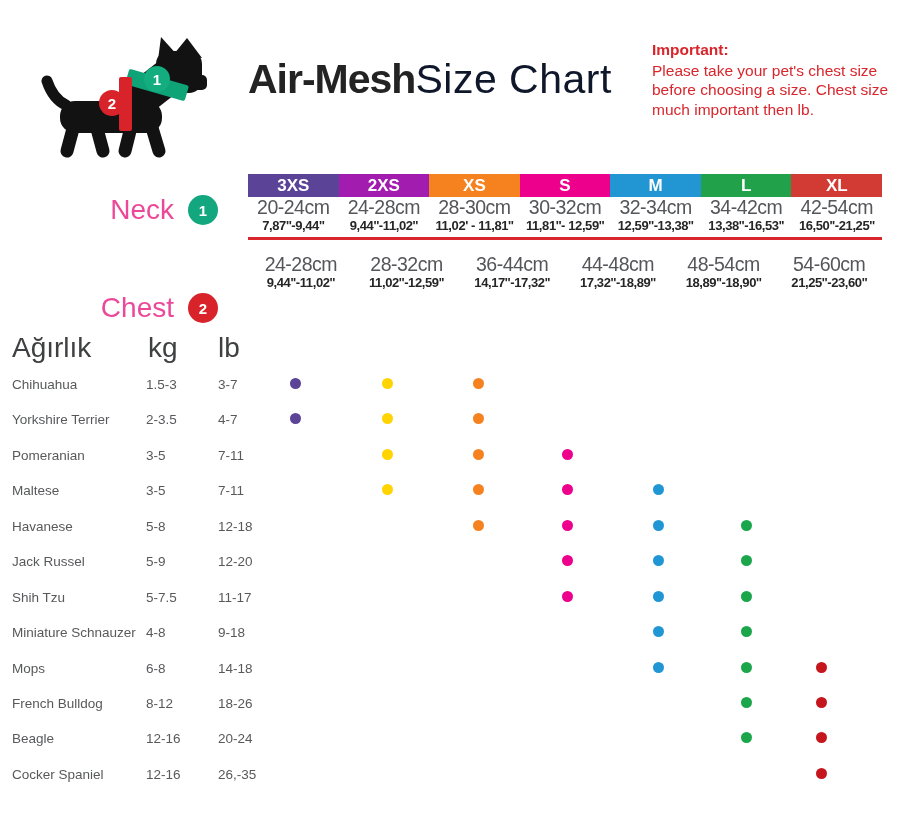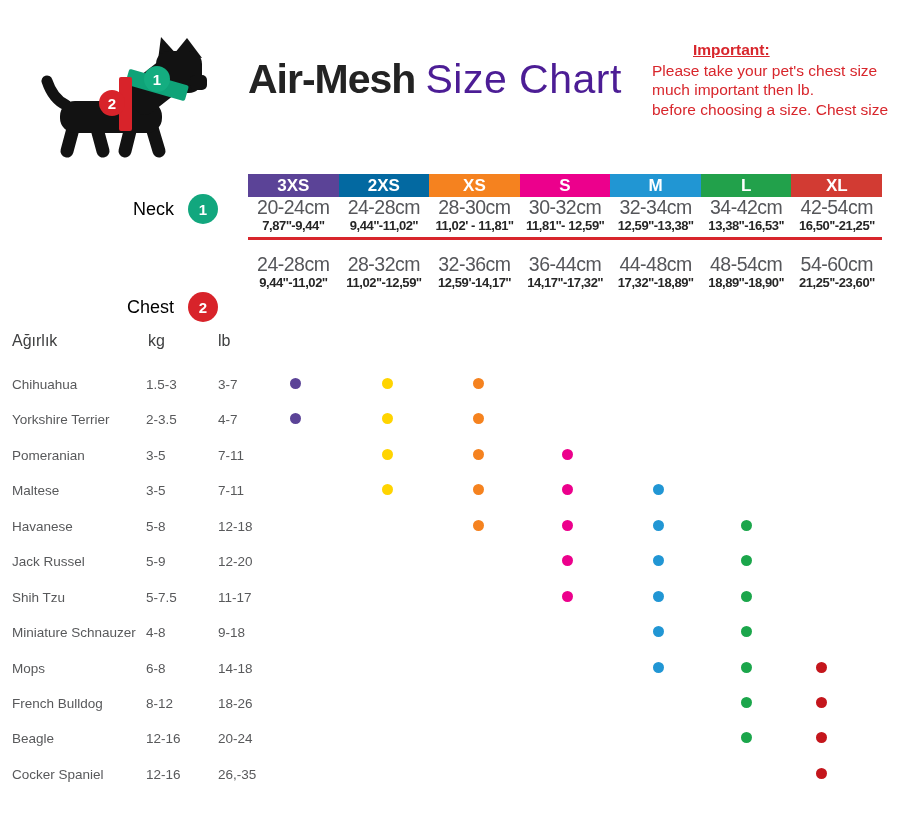--- a/index.html
+++ b/index.html
@@ -4,45 +4,45 @@
 <style>
   html,body{margin:0;padding:0;background:#ffffff;}
   .page{
     position:relative;width:900px;height:816px;background:#ffffff;overflow:hidden;
     font-family:"Liberation Sans","DejaVu Sans",sans-serif;
   }
   
   .dog{position:absolute;left:40px;top:26px;width:178px;height:140px;}
   .title{position:absolute;left:248px;top:56px;font-size:41px;line-height:46px;white-space:nowrap;}
   .title .bold{font-weight:700;color:#232323;letter-spacing:-1px;}
-  .title .light{font-weight:200;color:#4c1d95;margin-left:10px;letter-spacing:0.5px;}
+  .title .light{font-weight:200;color:#0f172a;letter-spacing:0.5px;}
   .important{position:absolute;left:652px;top:40px;width:245px;color:#d8262c;font-size:15.5px;line-height:19.5px;}
-  .important .imp-label{font-weight:700;text-decoration:underline;margin-bottom:1px;margin-left:41px;}
+  .important .imp-label{font-weight:700;margin-bottom:1px;}
   
   .size-table{position:absolute;left:248px;top:174px;width:634px;}
   .shead-row{display:flex;}
   .shead{flex:1;height:23px;display:flex;align-items:center;justify-content:center;}
   .shead span{color:#ffffff;font-weight:700;font-size:17px;}
   .svals{display:flex;margin-top:0;}
   .scell{flex:1;text-align:center;}
   .cm{font-size:19.5px;color:#55565a;line-height:21px;letter-spacing:-0.5px;white-space:nowrap;}
   .in{font-size:13px;font-weight:700;color:#262626;line-height:15px;letter-spacing:-0.4px;white-space:nowrap;}
   .redline{height:3px;background:#d8262c;margin-top:4px;}
   .svals.chest{margin-top:14px;}
   
   .mrow{position:absolute;left:0;width:218px;display:flex;align-items:center;justify-content:flex-end;gap:14px;}
   .mrow.neck{top:194px;}
   .mrow.chest{top:245px;margin-top:47px;}
-  .mlabel{font-size:18px;color:#000000;}
+  .mlabel{font-size:28px;color:#ec4899;}
   .badge{width:30px;height:30px;border-radius:50%;display:flex;align-items:center;justify-content:center;
          color:#ffffff;font-size:15px;font-weight:700;}
   .badge.g{background:#12a77e;}
   .badge.r{background:#d8232a;}
   
-  .bheader{position:absolute;left:0;top:332px;width:900px;height:26px;color:#3f4041;font-size:16px;}
+  .bheader{position:absolute;left:0;top:332px;width:900px;height:26px;color:#3f4041;font-size:28px;}
   .bheader .h-name{position:absolute;left:12px;}
   .bheader .h-kg{position:absolute;left:148px;}
   .bheader .h-lb{position:absolute;left:218px;text-align:right;}
   .brows{position:absolute;left:0;top:368px;width:720px;}
   .brow{position:relative;height:35.45px;}
   .brow span.txt{position:absolute;top:9px;font-size:13.5px;color:#58595b;white-space:nowrap;}
   .b-name{left:12px;}
   .b-kg{left:146px;}
   .b-lb{left:218px;}
   .dot{position:absolute;top:10px;width:11px;height:11px;border-radius:50%;background:transparent;}
@@ -76,39 +76,39 @@
     <text x="72" y="81.5" text-anchor="middle" fill="#ffffff" font-size="15" font-weight="bold">2</text>
   </svg>
 
   <div class="title">
     <span class="bold">Air-Mesh</span><span class="light">Size Chart</span>
   </div>
 
   <div class="important">
     <div class="imp-label">Important:</div>
     <div>Please take your pet's chest size</div>
+    <div>before choosing a size. Chest size</div>
     <div>much important then lb.</div>
-    <div>before choosing a size. Chest size</div>
   </div>
 
   <div class="mrow neck">
     <span class="mlabel">Neck</span>
     <span class="badge g">1</span>
   </div>
   <div class="mrow chest">
     <span class="mlabel">Chest</span>
     <span class="badge r">2</span>
   </div>
 
   <div class="size-table">
     <div class="shead-row">
       <div class="shead" style="background: rgb(91, 67, 151);">
           <span>3XS</span>
         </div>
-      <div class="shead" style="background: #0369a1;">
+      <div class="shead" style="background: #a21caf;">
           <span>2XS</span>
         </div>
       <div class="shead" style="background: rgb(245, 130, 31);">
           <span>XS</span>
         </div>
       <div class="shead" style="background: rgb(236, 0, 140);">
           <span>S</span>
         </div>
       <div class="shead" style="background: rgb(33, 150, 211);">
           <span>M</span>
@@ -155,24 +155,20 @@
     <div class="redline"></div>
 
     <div class="svals chest">
       <div class="scell">
           <div class="cm">24-28cm</div>
           <div class="in">9,44''-11,02''</div>
         </div>
       <div class="scell">
           <div class="cm">28-32cm</div>
           <div class="in">11,02''-12,59''</div>
-        </div>
-      <div class="scell">
-          <div class="cm">32-36cm</div>
-          <div class="in">12,59'-14,17''</div>
         </div>
       <div class="scell">
           <div class="cm">36-44cm</div>
           <div class="in">14,17''-17,32''</div>
         </div>
       <div class="scell">
           <div class="cm">44-48cm</div>
           <div class="in">17,32''-18,89''</div>
         </div>
       <div class="scell">

